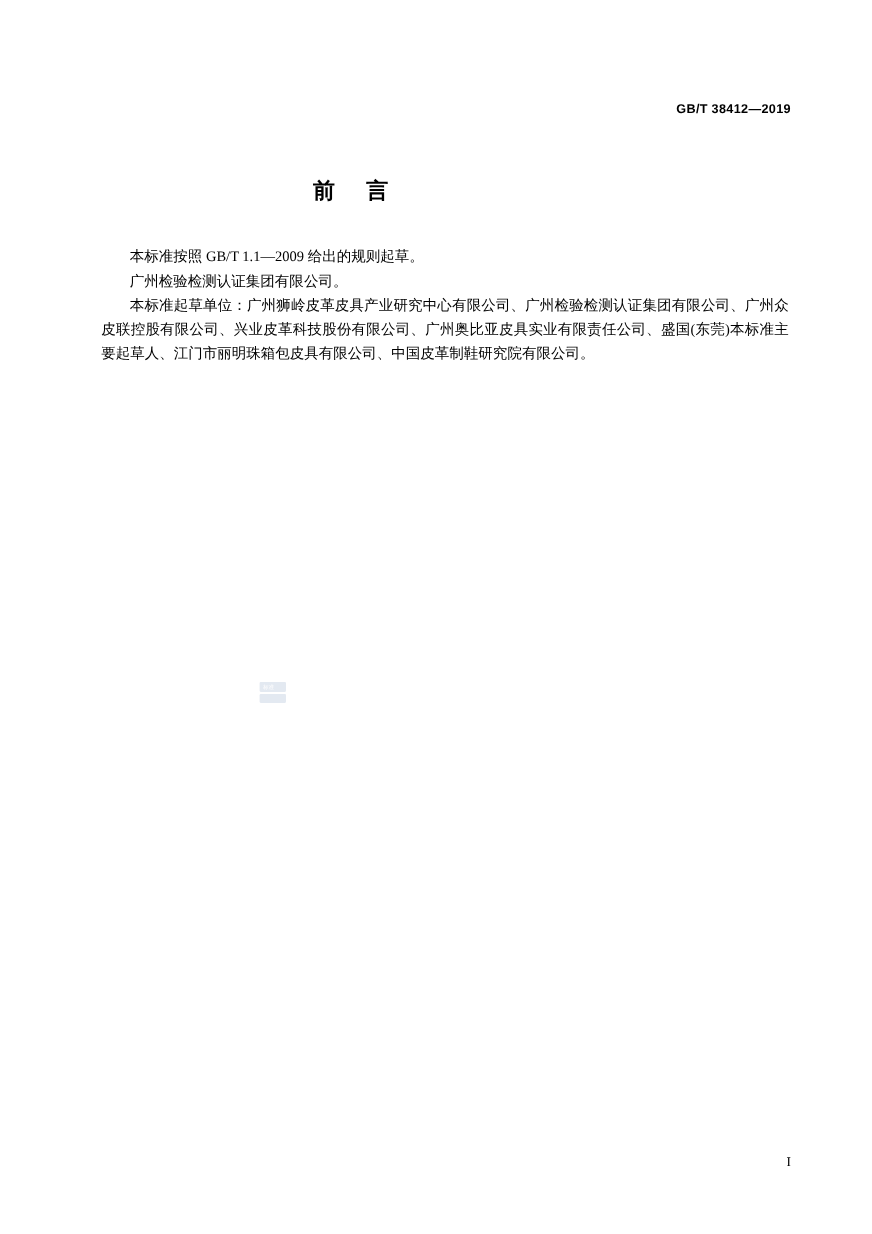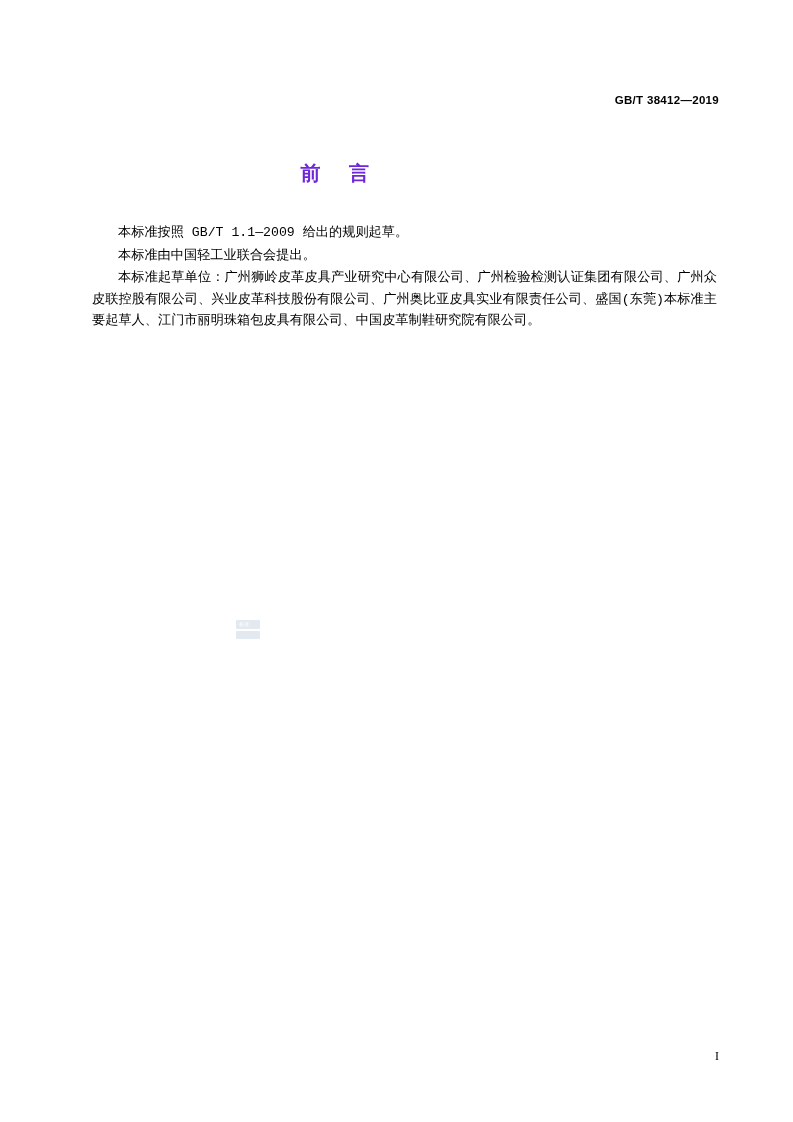--- a/index.html
+++ b/index.html
@@ -27,38 +27,37 @@
     right: 74px;
     font-family: "Liberation Sans", sans-serif;
     font-size: 11.5px;
     font-weight: bold;
     letter-spacing: 0.3px;
     color: #000;
   }
   .doc-title {
     position: absolute;
     top: 160px;
-    left: 16px;
+    left: 0;
     width: 638px;
     text-align: center;
     font-size: 20px;
     font-weight: bold;
     letter-spacing: 0.5px;
-    color: #6d28d9;
+    color: #000000;
   }
   .doc-title .gap {
     display: inline-block;
     width: 28px;
   }
   .body-block {
     position: absolute;
     top: 222px;
     left: 92px;
     width: 625px;
-    font-family: Liberation Mono, monospace;
   }
   .para {
     font-size: 13.2px;
     line-height: 21.5px;
     text-align: justify;
     text-justify: inter-ideograph;
     margin: 0 0 1px 0;
     text-indent: 26px;
     color: #000;
   }
@@ -113,21 +112,21 @@
 <div class="page">
 
   <div class="header-std">GB/T 38412—2019</div>
 
   <div class="doc-title">
     <span>前</span><span class="gap"></span><span>言</span>
   </div>
 
   <div class="body-block">
     <p class="para">本标准按照 GB/T 1.1—2009 给出的规则起草。</p>
-    <p class="para">本标准由中国轻工业联合会提出。</p>
+    <p class="para">广州检验检测认证集团有限公司。</p>
     <p class="para multi">本标准起草单位：广州狮岭皮革皮具产业研究中心有限公司、广州检验检测认证集团有限公司、广州众皮联控股有限公司、兴业皮革科技股份有限公司、广州奥比亚皮具实业有限责任公司、盛国(东莞)本标准主要起草人、江门市丽明珠箱包皮具有限公司、中国皮革制鞋研究院有限公司。</p>
   </div>
 
   <div class="watermark">
     <div class="wm-box"></div>
     <div class="wm-text">标准</div>
     <div class="wm-box2"></div>
   </div>
 
   <div class="page-number">I</div>

